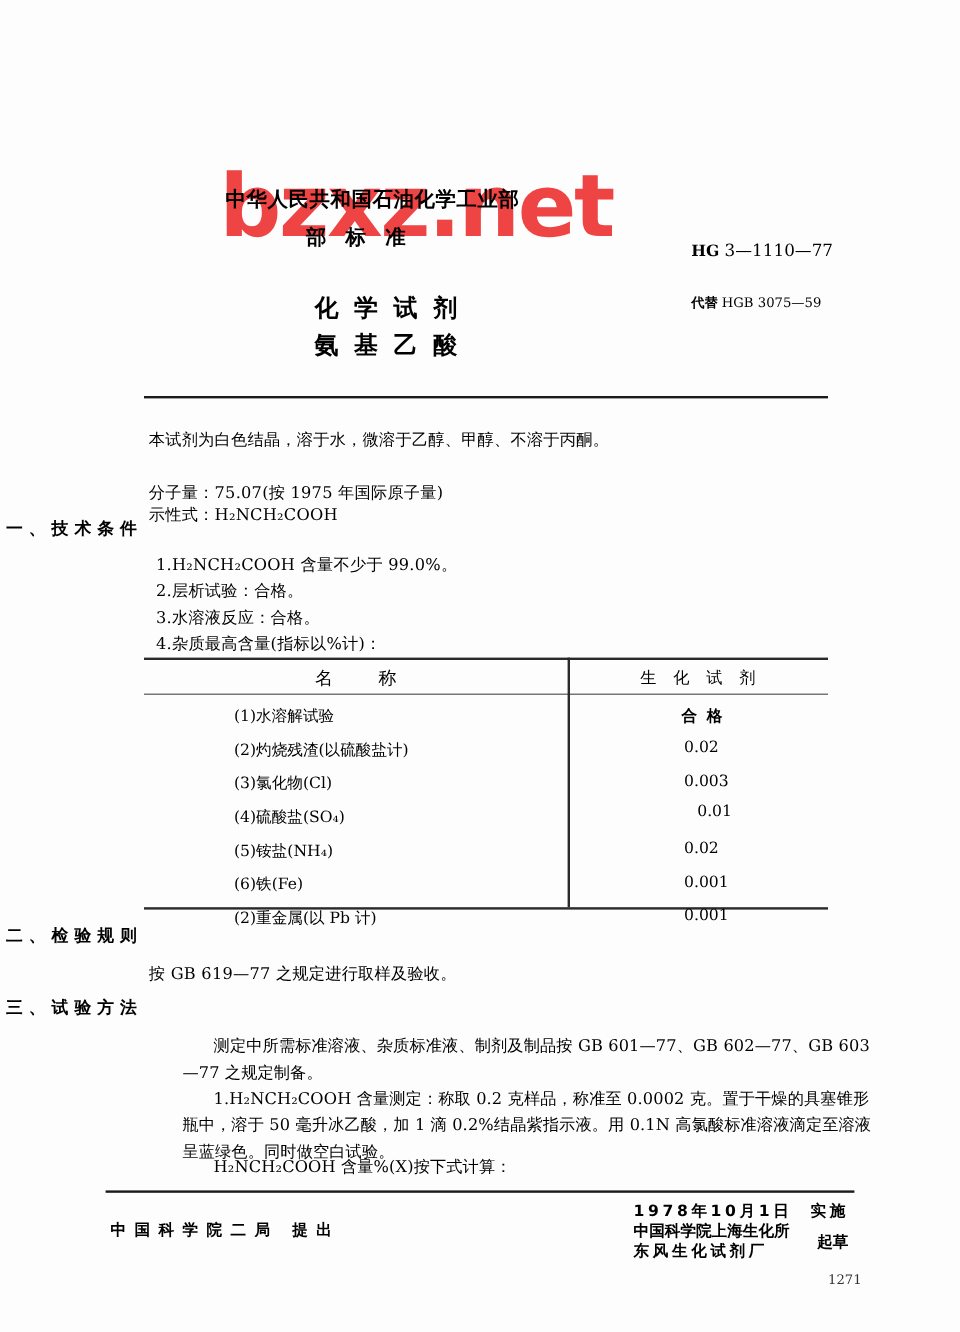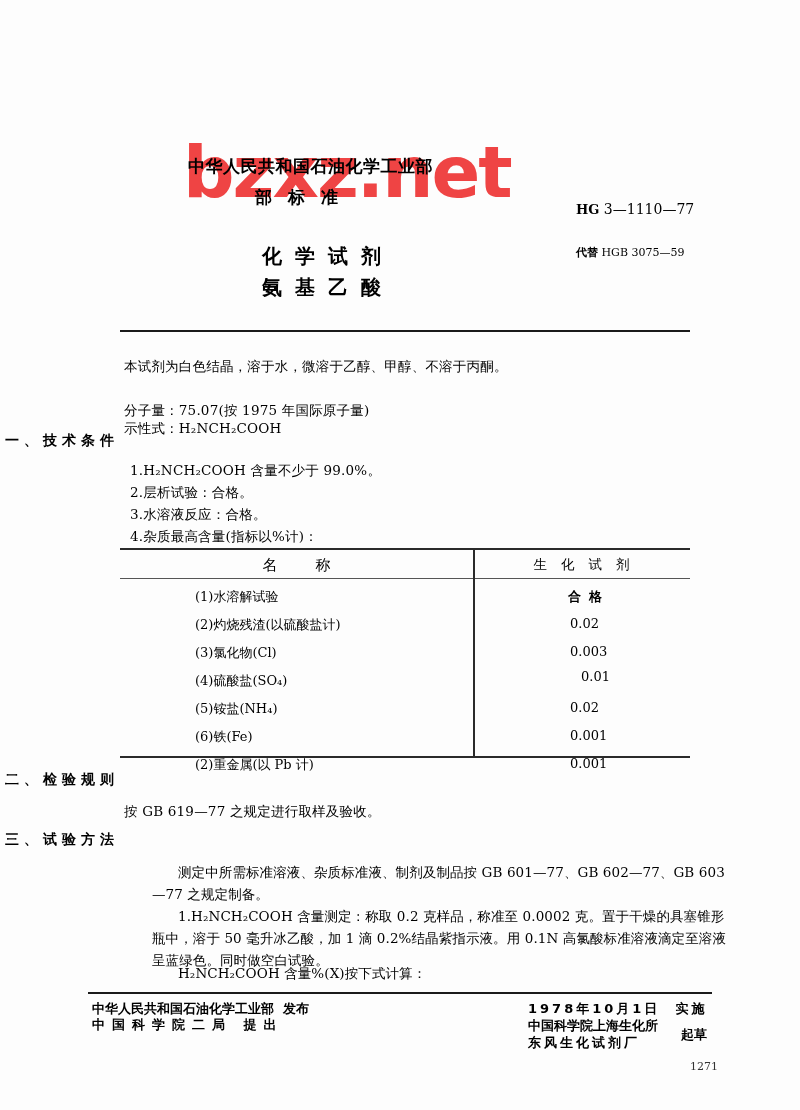--- a/index.html
+++ b/index.html
@@ -317,23 +317,20 @@
     <div class="sec-head" style="top:831px;">三、试验方法</div>
 
     <div class="para" style="left:112px; top:861px; width:578px; text-indent:26px;">测定中所需标准溶液、杂质标准液、制剂及制品按 GB 601—77、GB 602—77、GB 603—77 之规定制备。</div>
 
     <div class="para" style="left:112px; top:905px; width:578px; text-indent:26px;">1.H₂NCH₂COOH 含量测定：称取 0.2 克样品，称准至 0.0002 克。置于干燥的具塞锥形瓶中，溶于 50 毫升冰乙酸，加 1 滴 0.2%结晶紫指示液。用 0.1N 高氯酸标准溶液滴定至溶液呈蓝绿色。同时做空白试验。</div>
 
     <div class="para" style="left:112px; top:962px; width:578px; text-indent:26px;">H₂NCH₂COOH 含量%(X)按下式计算：</div>
 
     <div class="rule-foot"></div>
 
-    <div class="ft" style="left:92px; top:1000px;">
-      <span>中华人民共和国石油化学工业部</span>&nbsp;&nbsp;<span>发布</span>
-    </div>
     <div class="ft ft-sp" style="left:92px; top:1016px;">中国科学院二局&nbsp;提出</div>
 
     <div class="ft ft-sp2" style="left:528px; top:1000px;">
       <span>1978年10月1日</span>&nbsp;&nbsp;<span>实施</span>
     </div>
     <div class="ft" style="left:528px; top:1017px;">中国科学院上海生化所</div>
     <div class="ft ft-sp2" style="left:528px; top:1034px;">东风生化试剂厂</div>
     <div class="ft" style="left:681px; top:1026px;">起草</div>
 
     <div class="pageno">1271</div>

